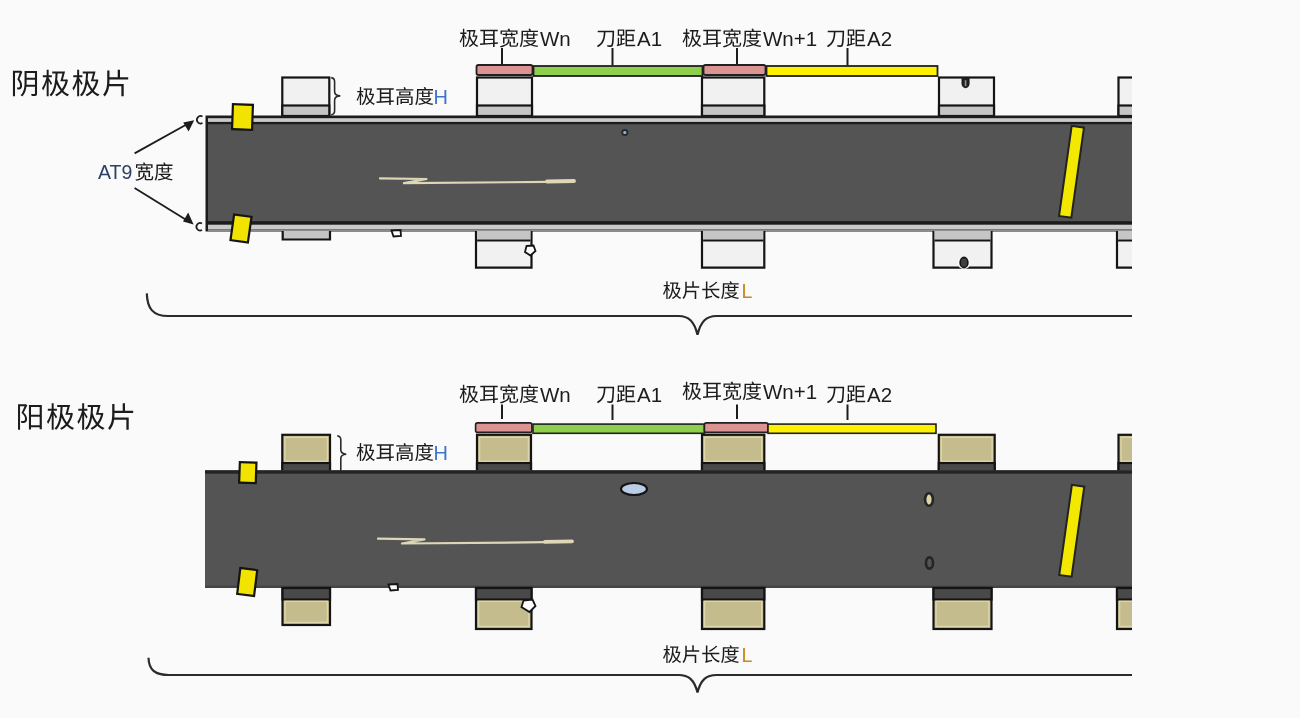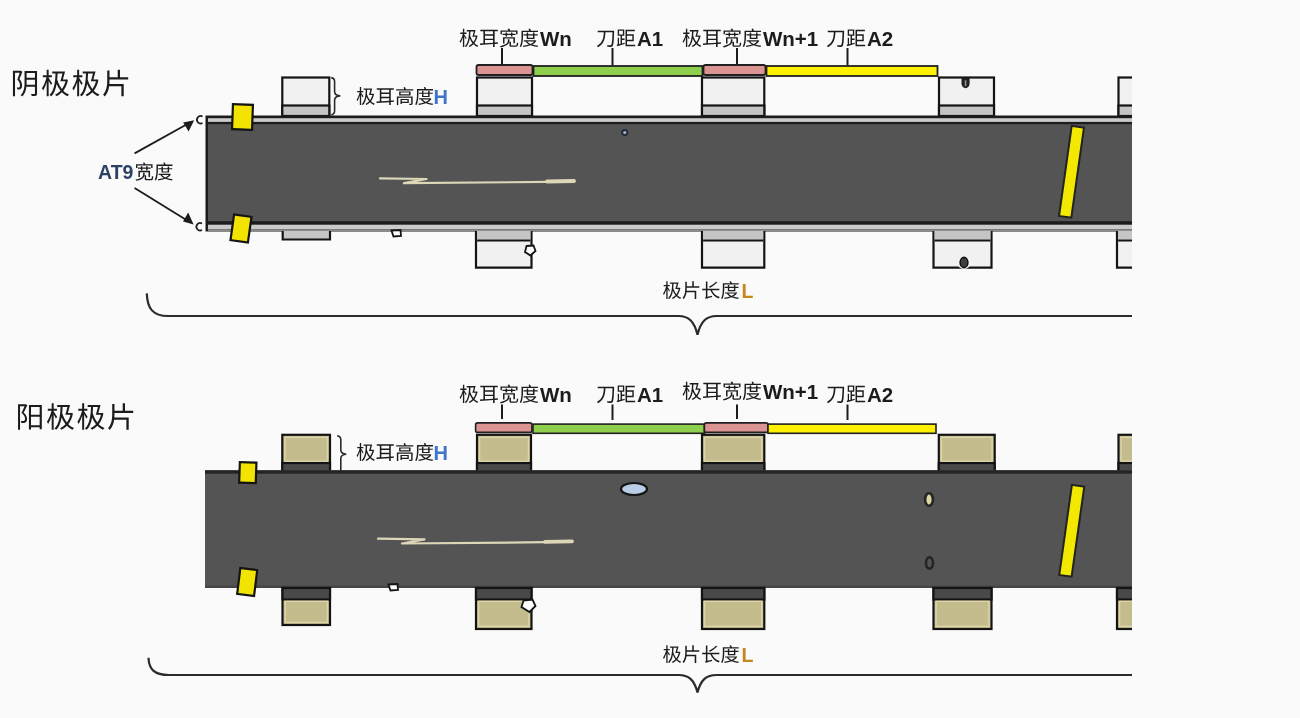--- a/index.html
+++ b/index.html
@@ -1,17 +1,17 @@
 <!DOCTYPE html>
 <html><head>
 <meta charset="utf-8">
 <title>极片示意图</title>
 <style>
 html,body{margin:0;padding:0;background:#fafafa;font-family:"Liberation Sans",sans-serif;}
-#stage{position:relative;width:1132px;height:718px;overflow:hidden;font-weight:bold;}
+#stage{position:relative;width:1132px;height:718px;overflow:hidden;}
 </style>
 </head>
 <body>
 <div id="stage">
 <svg width="1300" height="718" viewBox="0 0 1300 718">
 <defs>
         <path id="c9634" d="M843 -489V-315H554C556 -343 556 -371 556 -397V-489ZM843 -557H556V-724H843ZM484 -792V-397C484 -253 472 -76 346 47C364 55 395 74 407 87C499 -3 535 -127 549 -247H843V-20C843 -4 838 0 823 1C808 1 760 1 708 0C719 19 729 53 732 73C805 73 849 71 878 59C905 47 915 24 915 -19V-792ZM84 -799V78H156V-731H317C295 -664 266 -576 237 -504C309 -425 327 -357 327 -302C327 -272 322 -245 306 -234C298 -228 287 -225 275 -225C259 -224 239 -224 216 -226C228 -206 235 -175 236 -157C259 -155 284 -155 304 -158C325 -160 343 -166 358 -177C387 -197 398 -240 398 -295C398 -357 381 -429 308 -513C342 -591 379 -689 409 -771L357 -802L345 -799Z"></path>
         <path id="c6781" d="M196 -840V-647H62V-577H190C158 -440 95 -281 31 -197C45 -179 63 -146 71 -124C117 -191 162 -299 196 -410V79H264V-457C292 -407 324 -345 338 -313L384 -366C366 -396 288 -517 264 -548V-577H375V-647H264V-840ZM387 -775V-706H501C489 -373 450 -119 292 37C309 47 343 70 354 81C455 -27 508 -170 538 -349C574 -261 619 -182 673 -114C618 -55 554 -9 484 24C501 36 526 64 537 81C604 47 666 0 722 -59C778 -2 842 45 916 77C928 58 950 30 967 15C892 -14 826 -59 770 -116C842 -212 898 -334 929 -486L883 -505L869 -502H756C780 -584 807 -689 829 -775ZM572 -706H739C717 -612 688 -506 664 -436H843C817 -332 774 -243 721 -171C647 -262 593 -375 558 -497C564 -563 569 -632 572 -706Z"></path>
         <path id="c7247" d="M180 -814V-481C180 -304 166 -119 38 23C57 36 84 64 97 82C189 -19 230 -141 246 -267H668V80H749V-344H254C257 -390 258 -435 258 -481V-504H903V-581H621V-839H542V-581H258V-814Z"></path>
         <path id="c9633" d="M463 -779V72H535V-5H833V63H908V-779ZM535 -76V-368H833V-76ZM535 -438V-709H833V-438ZM87 -799V78H157V-731H312C284 -663 245 -575 207 -505C301 -426 327 -358 328 -303C328 -271 321 -246 302 -234C290 -227 276 -224 261 -224C240 -222 213 -222 184 -226C196 -206 202 -176 203 -157C232 -155 264 -155 289 -158C313 -161 334 -167 351 -178C384 -199 398 -240 398 -296C397 -359 375 -431 280 -514C323 -591 370 -688 408 -770L358 -802L346 -799Z"></path>

